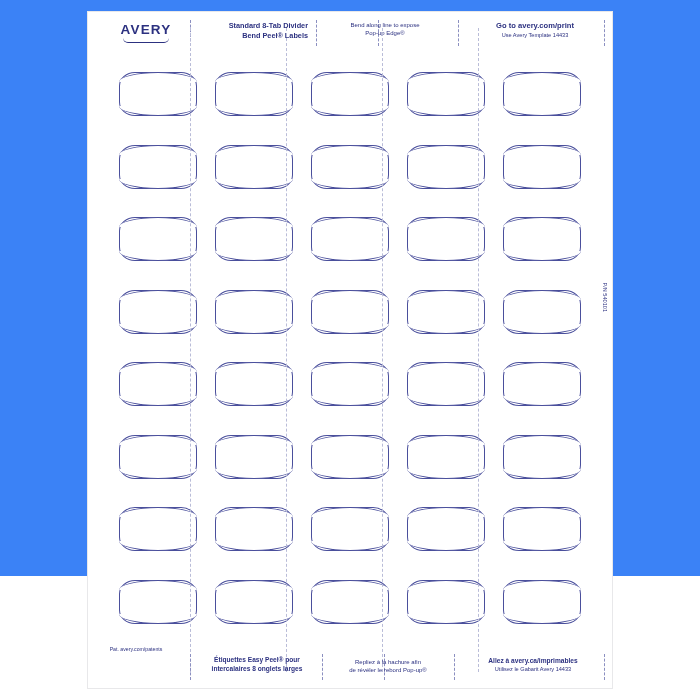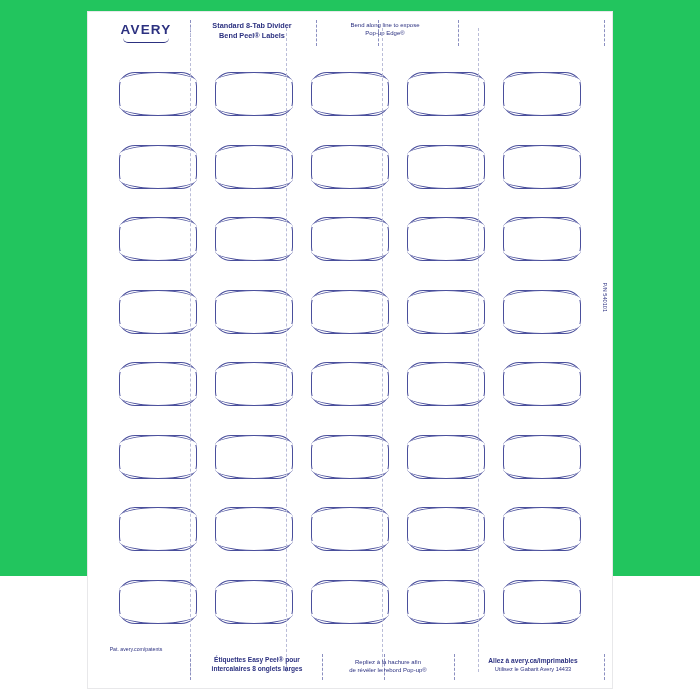--- a/index.html
+++ b/index.html
@@ -10,21 +10,21 @@
   body {
     width: 700px;
     height: 700px;
     font-family: "Liberation Sans", sans-serif;
     overflow: hidden;
   }
   #sheet {
     position: relative;
     width: 700px;
     height: 576px;
-    background: #22c55e;
+    background: #3b82f6;
   }
   
   .page {
     position: absolute;
     left: 88px;
     top: 12px;
     width: 524px;
     height: 676px;
     background: #ffffff;
     box-shadow: 0 0 0 1px #e8e8ea;
@@ -68,21 +68,21 @@
     border-radius: 0 0 40px 40px;
   }
   .band-col {
     position: absolute;
     top: 9px;
     text-align: center;
     color: #2c3180;
     line-height: 1.35;
   }
   .band-col.small { font-size: 6px; }
-  .band-col.mid { font-size: 7.3px; font-weight: bold; }
+  .band-col.mid { font-size: 7.3px; font-weight: bold; text-align: right; }
   .band-col.link { font-size: 7.6px; font-weight: bold; }
   .band-col .sub {
     display: block;
     font-size: 5.6px;
     font-weight: normal;
     margin-top: 1px;
   }
   .c1 { left: 108px; width: 112px; }
   .c2 { left: 238px; width: 118px; }
   .c3 { left: 378px; width: 138px; }
@@ -217,20 +217,24 @@
       <div class="band-col mid c1">
         <span>Standard 8-Tab Divider</span><br>
         <span>Bend Peel® Labels</span>
       </div>
 
       <div class="band-col small c2">
         <span>Bend along line to expose</span><br>
         <span>Pop-up Edge®</span>
       </div>
 
+      <div class="band-col link c3">
+        <span>Go to avery.com/print</span>
+        <span class="sub">Use Avery Template 14433</span>
+      </div>
     </div>
 
     <div class="grid">
       <div class="cell">
           <div class="label"></div>
         </div>
       <div class="cell">
           <div class="label"></div>
         </div>
       <div class="cell">

